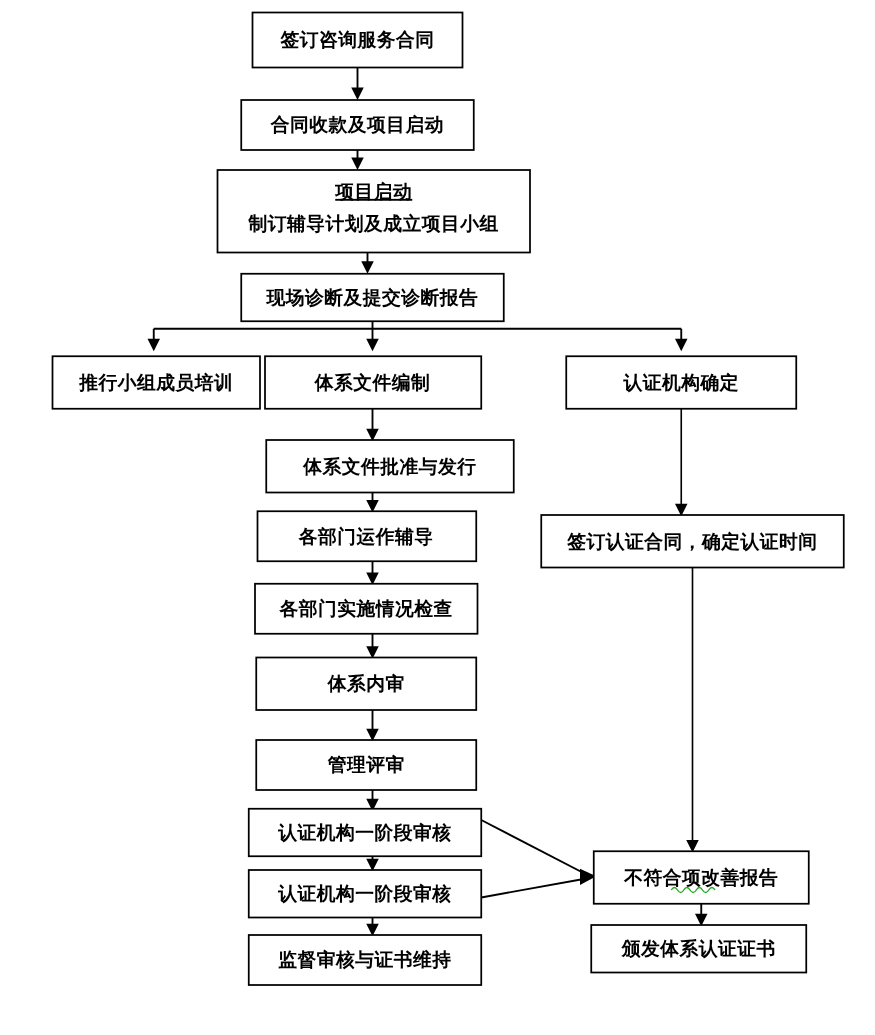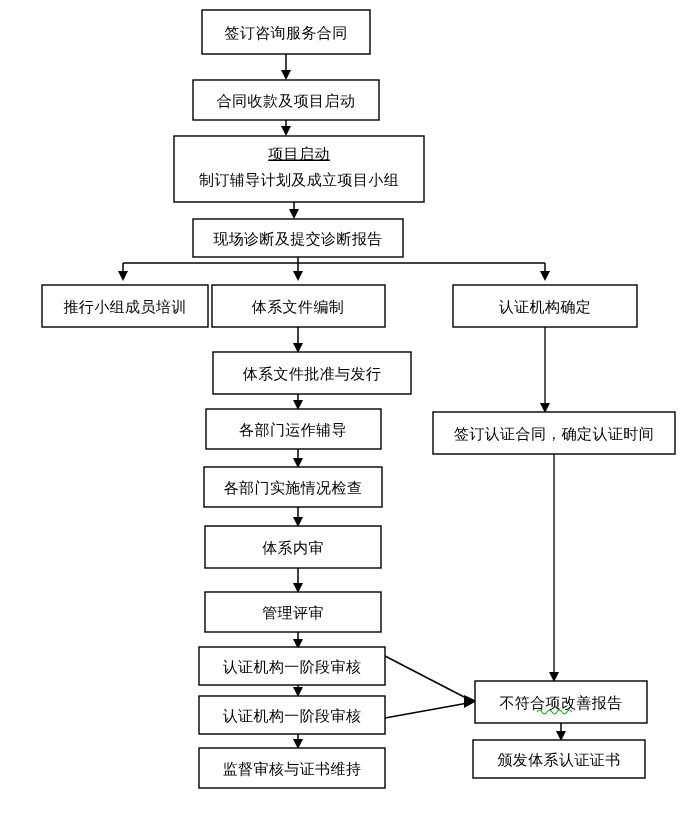--- a/index.html
+++ b/index.html
@@ -11,20 +11,21 @@
     width: 700px;
     height: 828px;
     font-family: "DejaVu Sans", "Liberation Sans", sans-serif;
     overflow: hidden;
   }
   #flowchart-root {
     position: relative;
     width: 700px;
     height: 828px;
     background: #ffffff;
+    font-weight: bold;
   }
   svg.chart-canvas {
     position: absolute;
     left: 0;
     top: 0;
     width: 700px;
     height: 828px;
     display: block;
   }
   .node-box {

